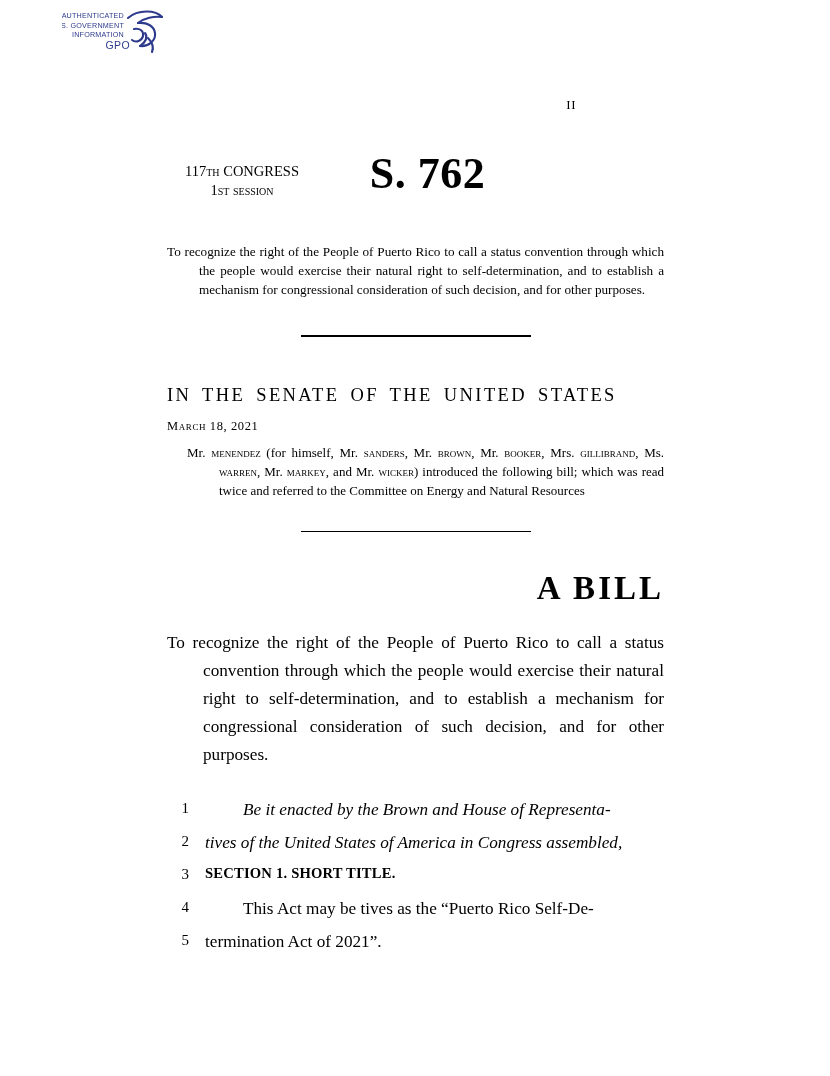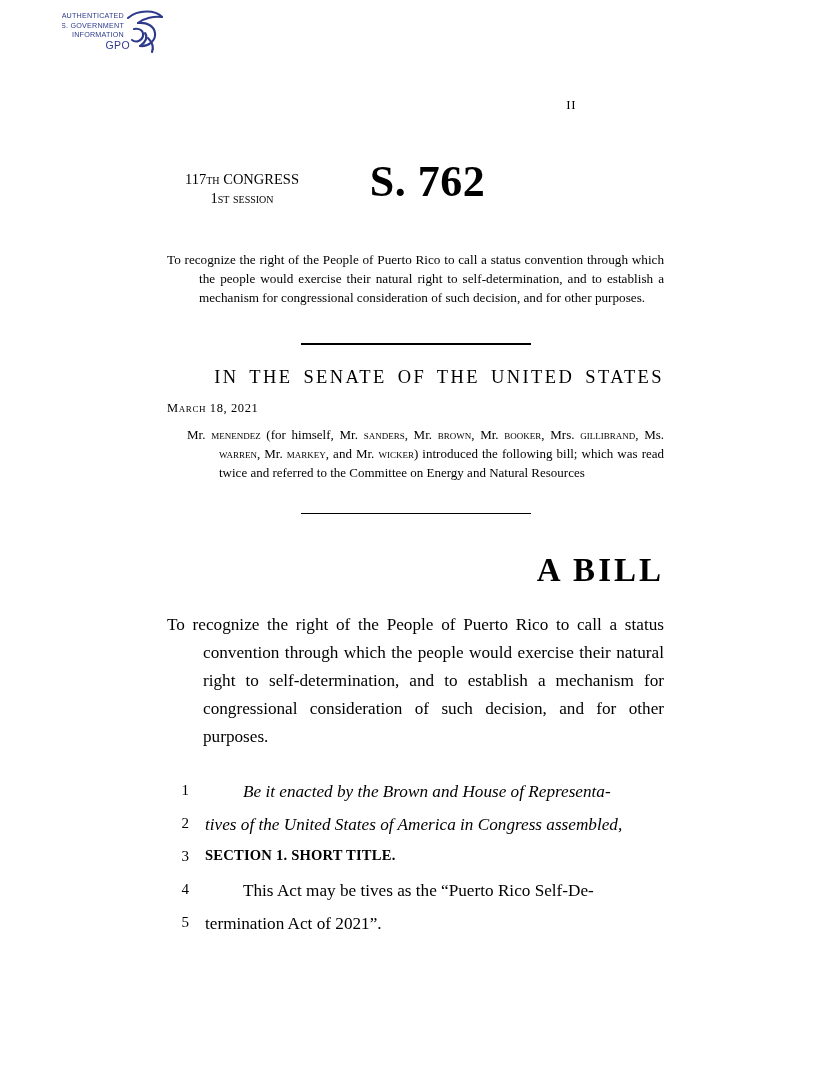--- a/index.html
+++ b/index.html
@@ -38,21 +38,21 @@
     box-sizing: border-box;
     font-size: 13px;
     letter-spacing: 0.5px;
     font-family: "Liberation Serif", serif;
   }
 
   
   .sheet {
     position: absolute;
     left: 167px;
-    top: 8px;
+    top: 0;
     width: 497px;
   }
 
   
   .masthead {
     position: relative;
     height: 62px;
     margin-top: 160px;
   }
   .congress-block {
@@ -96,22 +96,22 @@
     width: 230px;
     height: 1.6px;
     background: #000;
     margin: 0 auto;
   }
   .rule-1 { margin-top: 36px; }
   .rule-2 { margin-top: 30px; }
 
   
   .senate-heading {
-    margin-top: 22px;
-    text-align: right;
+    margin-top: 48px;
+    text-align: left;
     font-size: 18.5px;
     letter-spacing: 2.4px;
     word-spacing: 4px;
   }
   .bill-date {
     margin-top: 13px;
     text-align: left;
     font-size: 12.5px;
     font-variant: small-caps;
     letter-spacing: 0.6px;

